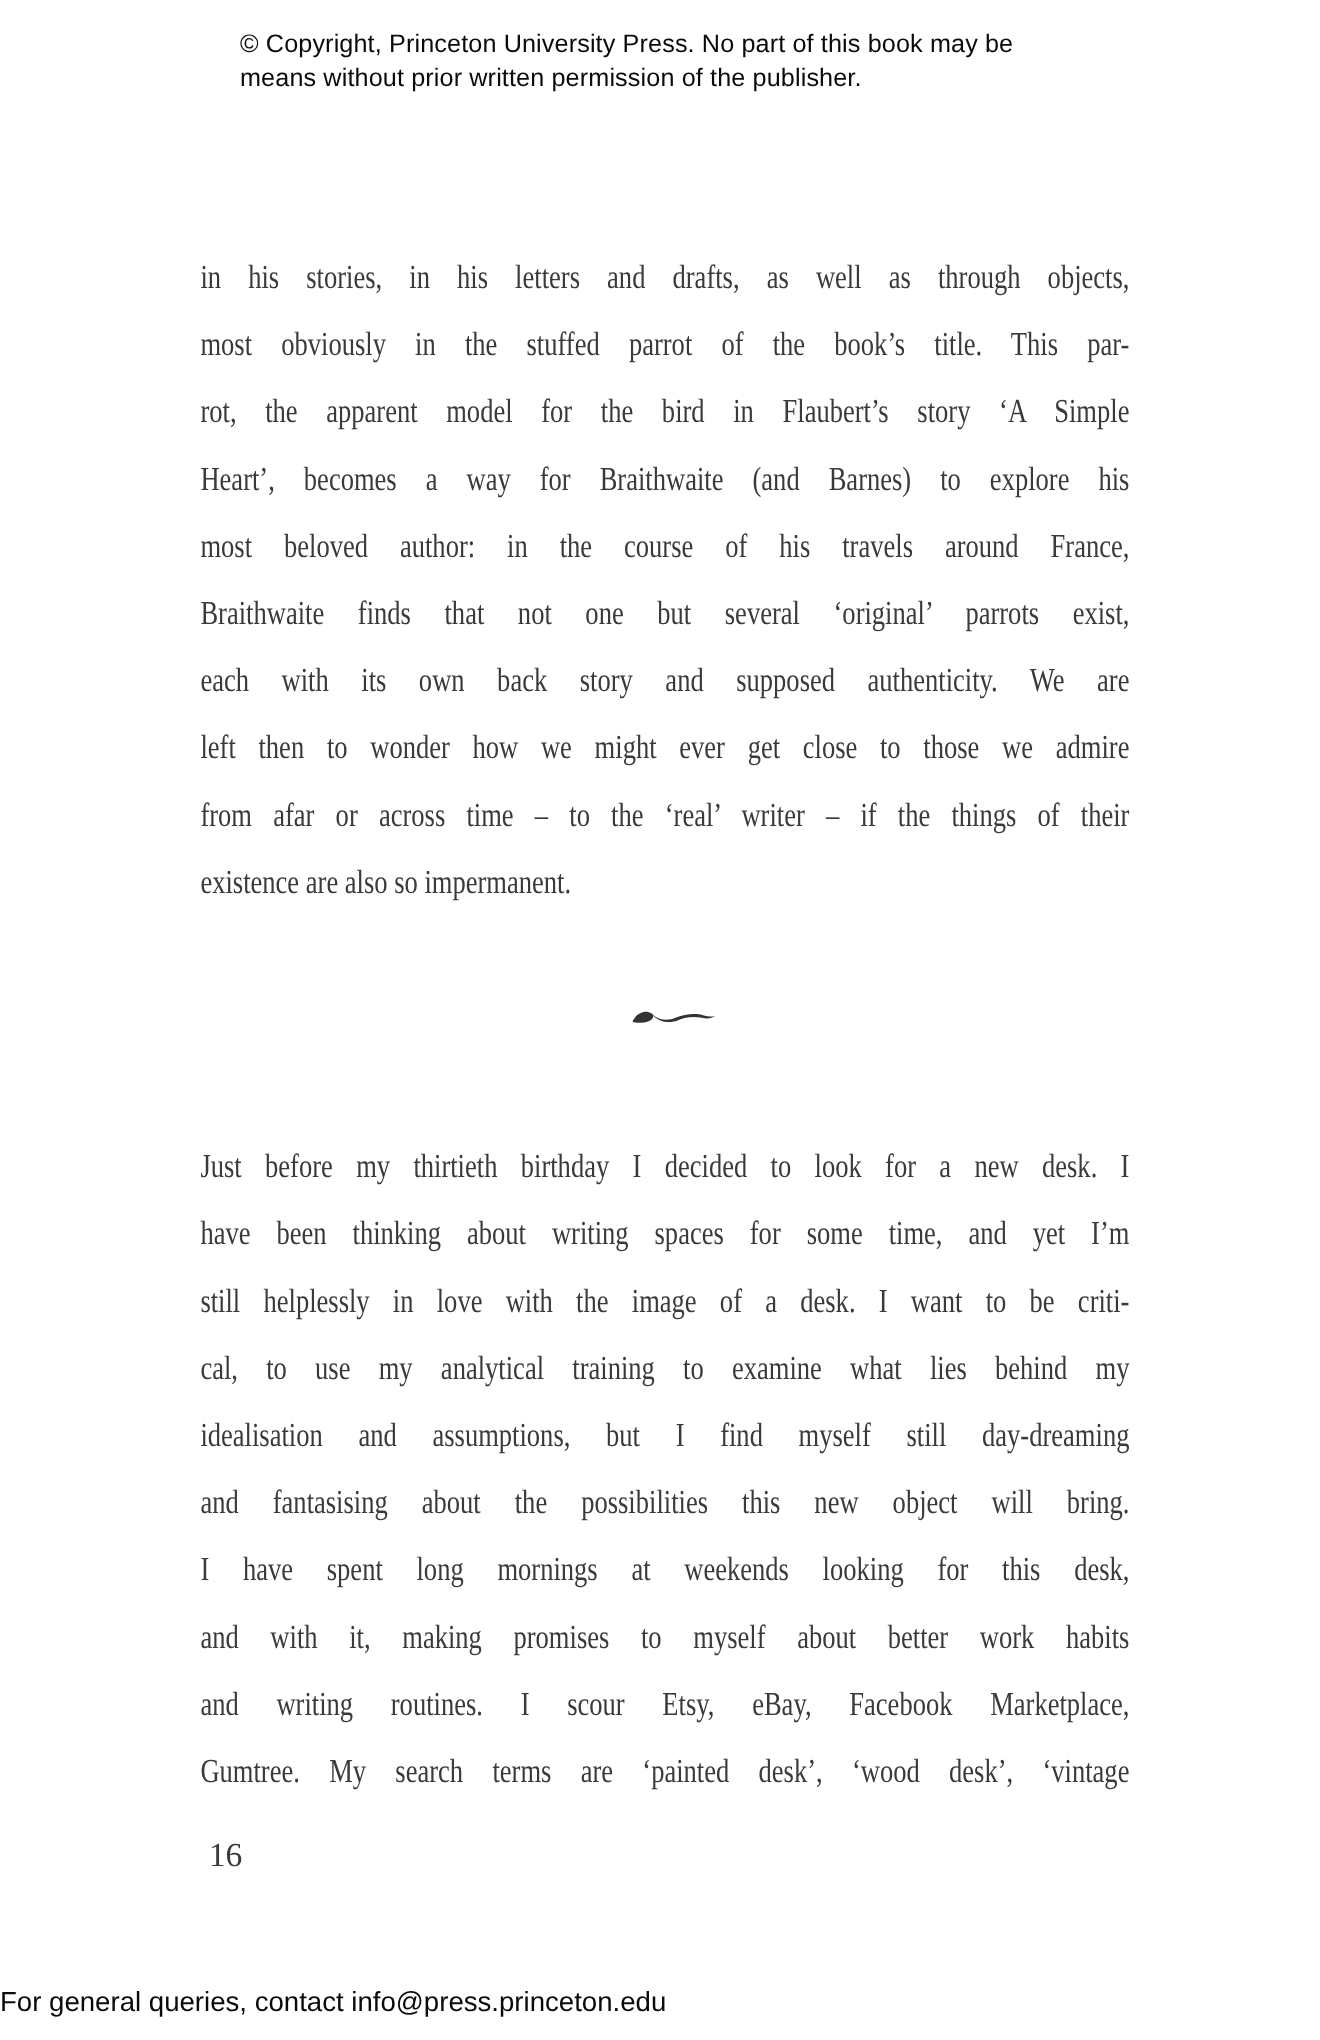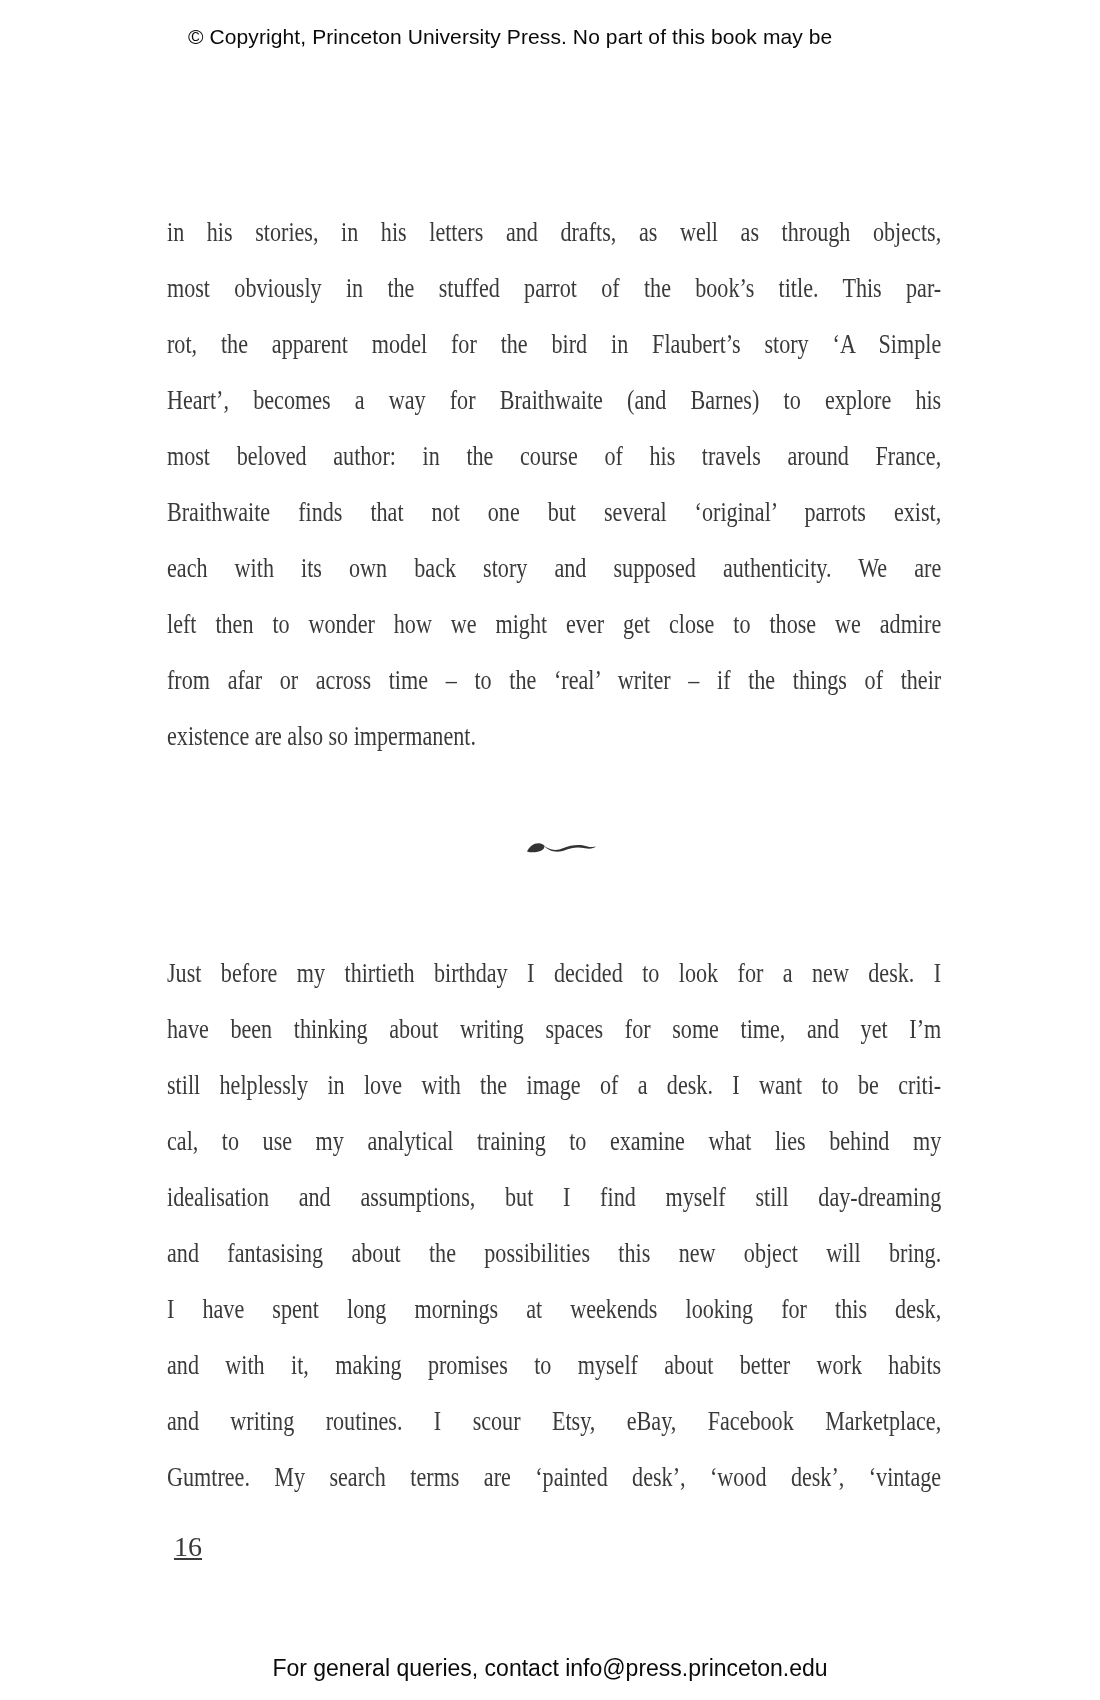--- a/index.html
+++ b/index.html
@@ -8,21 +8,21 @@
     height: 1700px;
     background: #ffffff;
     position: relative;
     overflow: hidden;
     font-family: "Liberation Serif", serif;
   }
 
   
   .copyright {
     position: absolute;
-    left: 188px;
+    left: 200px;
     top: 22px;
     font-family: "Liberation Sans", sans-serif;
     font-size: 21px;
     line-height: 29px;
     color: #0a0a0a;
     letter-spacing: 0.1px;
   }
 
   
   .para {
@@ -57,39 +57,38 @@
     height: 18px;
   }
 
   .page-number {
     position: absolute;
     left: 174px;
     top: 1533px;
     font-size: 28px;
     line-height: 1;
     color: #3a3a3a;
-    text-decoration: underline;
   }
 
   .footer {
     position: absolute;
     left: 0;
     top: 1655px;
     width: 1100px;
-    text-align: center;
     font-family: "Liberation Sans", sans-serif;
     font-size: 23px;
     color: #0a0a0a;
   }
 </style>
 </head>
 <body>
 
 <div class="copyright">
   <div>© Copyright, Princeton University Press. No part of this book may be</div>
+  <div>means without prior written permission of the publisher.</div>
 </div>
 
 <div class="para" id="para1">
   <div class="line">in his stories, in his letters and drafts, as well as through objects,</div>
   <div class="line">most obviously in the stuffed parrot of the book’s title. This par-</div>
   <div class="line">rot, the apparent model for the bird in Flaubert’s story ‘A Simple</div>
   <div class="line">Heart’, becomes a way for Braithwaite (and Barnes) to explore his</div>
   <div class="line">most beloved author: in the course of his travels around France,</div>
   <div class="line">Braithwaite finds that not one but several ‘original’ parrots exist,</div>
   <div class="line">each with its own back story and supposed authenticity. We are</div>

